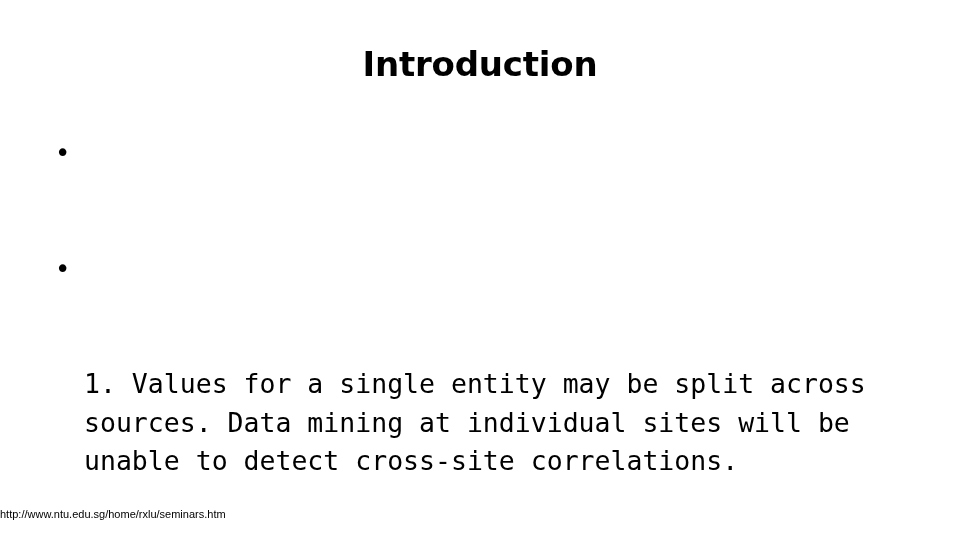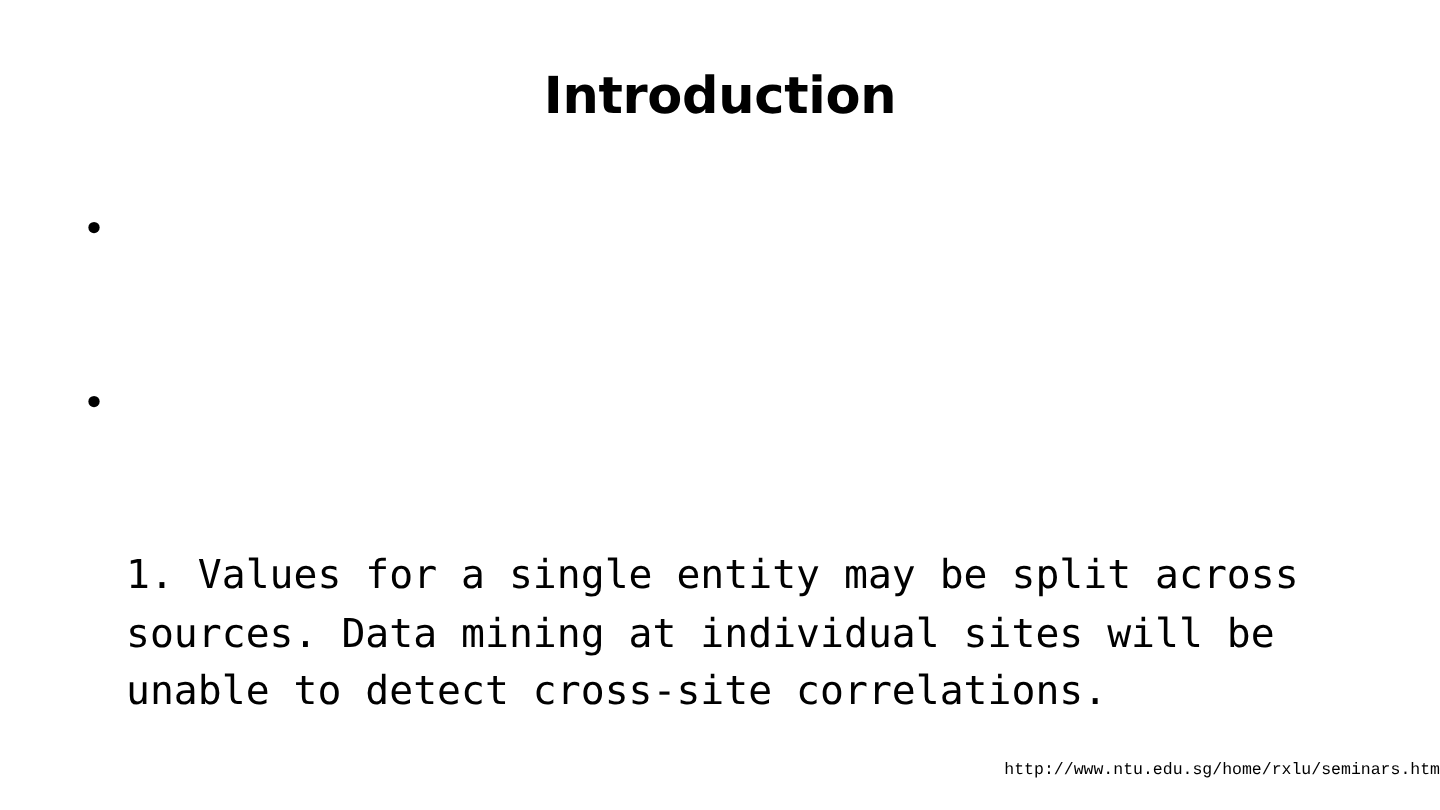--- a/index.html
+++ b/index.html
@@ -60,22 +60,22 @@
     color: #000000;
   }
   .bullet-text {
     display: block;
   }
   .footer-url {
     position: absolute;
     top: 507px;
     left: 0;
     width: 960px;
-    text-align: right;
-    font-family: Liberation Mono, monospace;
+    text-align: left;
+    font-family: Liberation Sans, sans-serif;
     font-size: 11px;
     line-height: 14px;
     color: #000000;
   }
 </style>
 </head>
 <body>
 
 <div class="slide">
 

